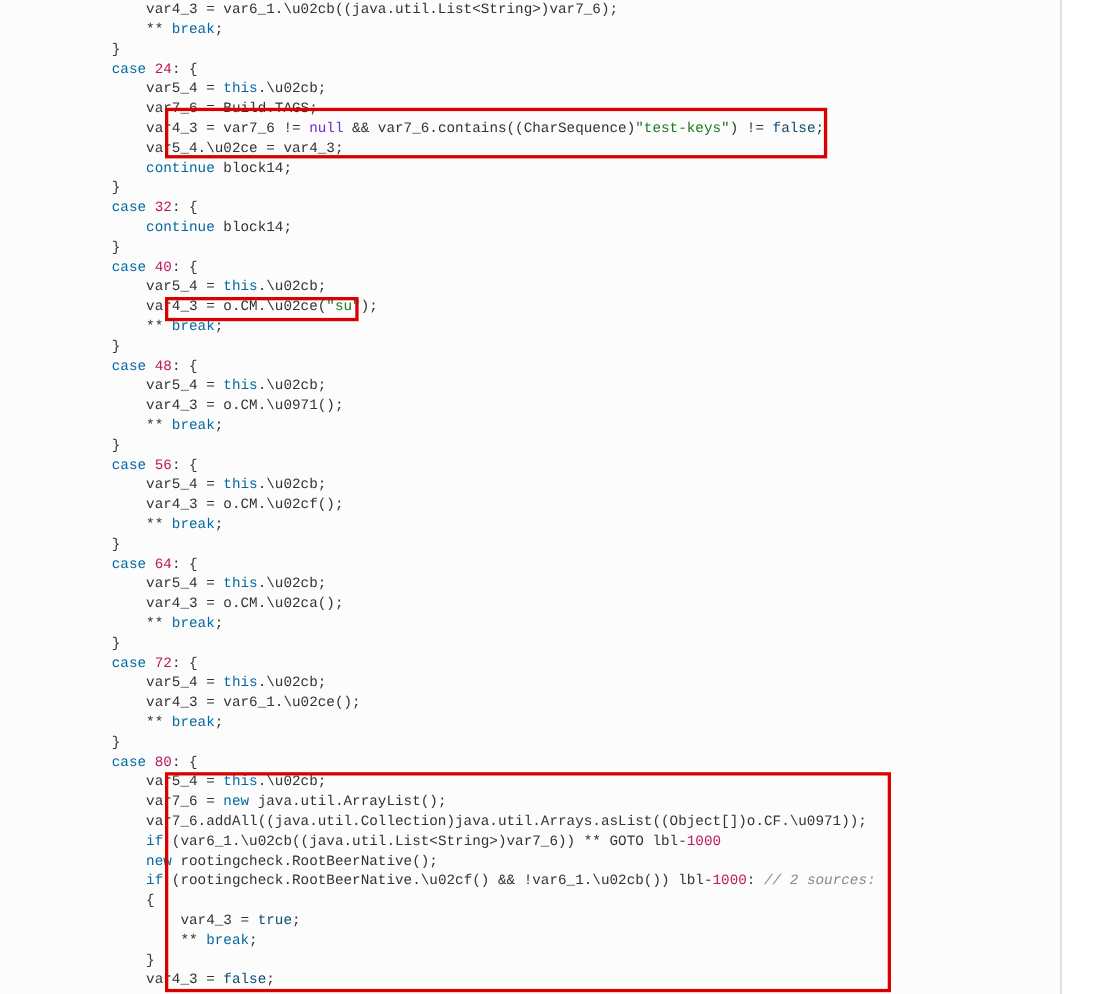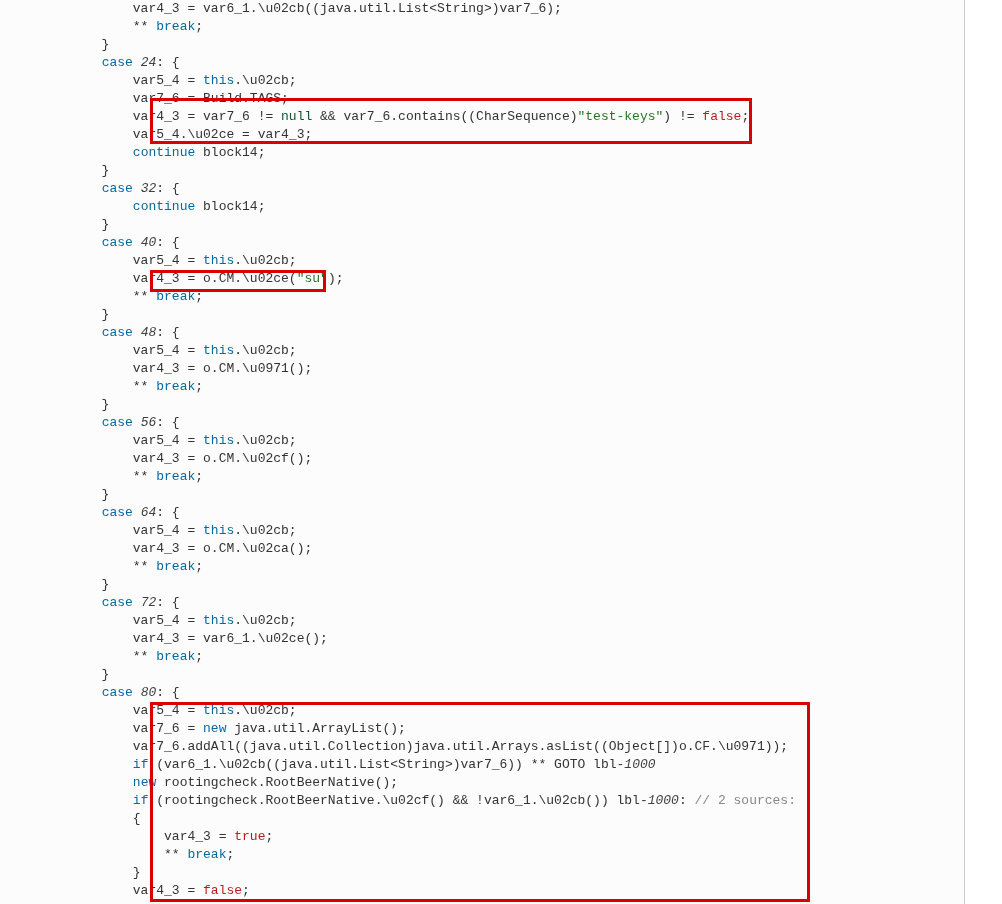--- a/index.html
+++ b/index.html
@@ -20,25 +20,25 @@
     background: #fcfcfc;
   }
   pre {
     margin: 0;
     padding: 0 8px;
     white-space: pre;
     font-family: inherit;
   }
   .line { display: block; }
   .kw { color: #0369a1; }            
-  .num { color: #404040; font-style: italic; }           
+  .num { color: #be185d; }           
   .str { color: #227722; }           
-  .null { color: #14532d; margin-top: 48px; }
-  .bool { color: #b91c1c; }
-  .comment { color: #888; }
+  .null { color: #6d28d9; margin-top: 48px; }
+  .bool { color: #0c4a6e; }
+  .comment { color: #888; font-style: italic; }
   .redbox {
     position: absolute;
     border: 3px solid #d90000;
     pointer-events: none;
     box-sizing: border-box;
   }
 </style>
 </head>
 <body>
 

